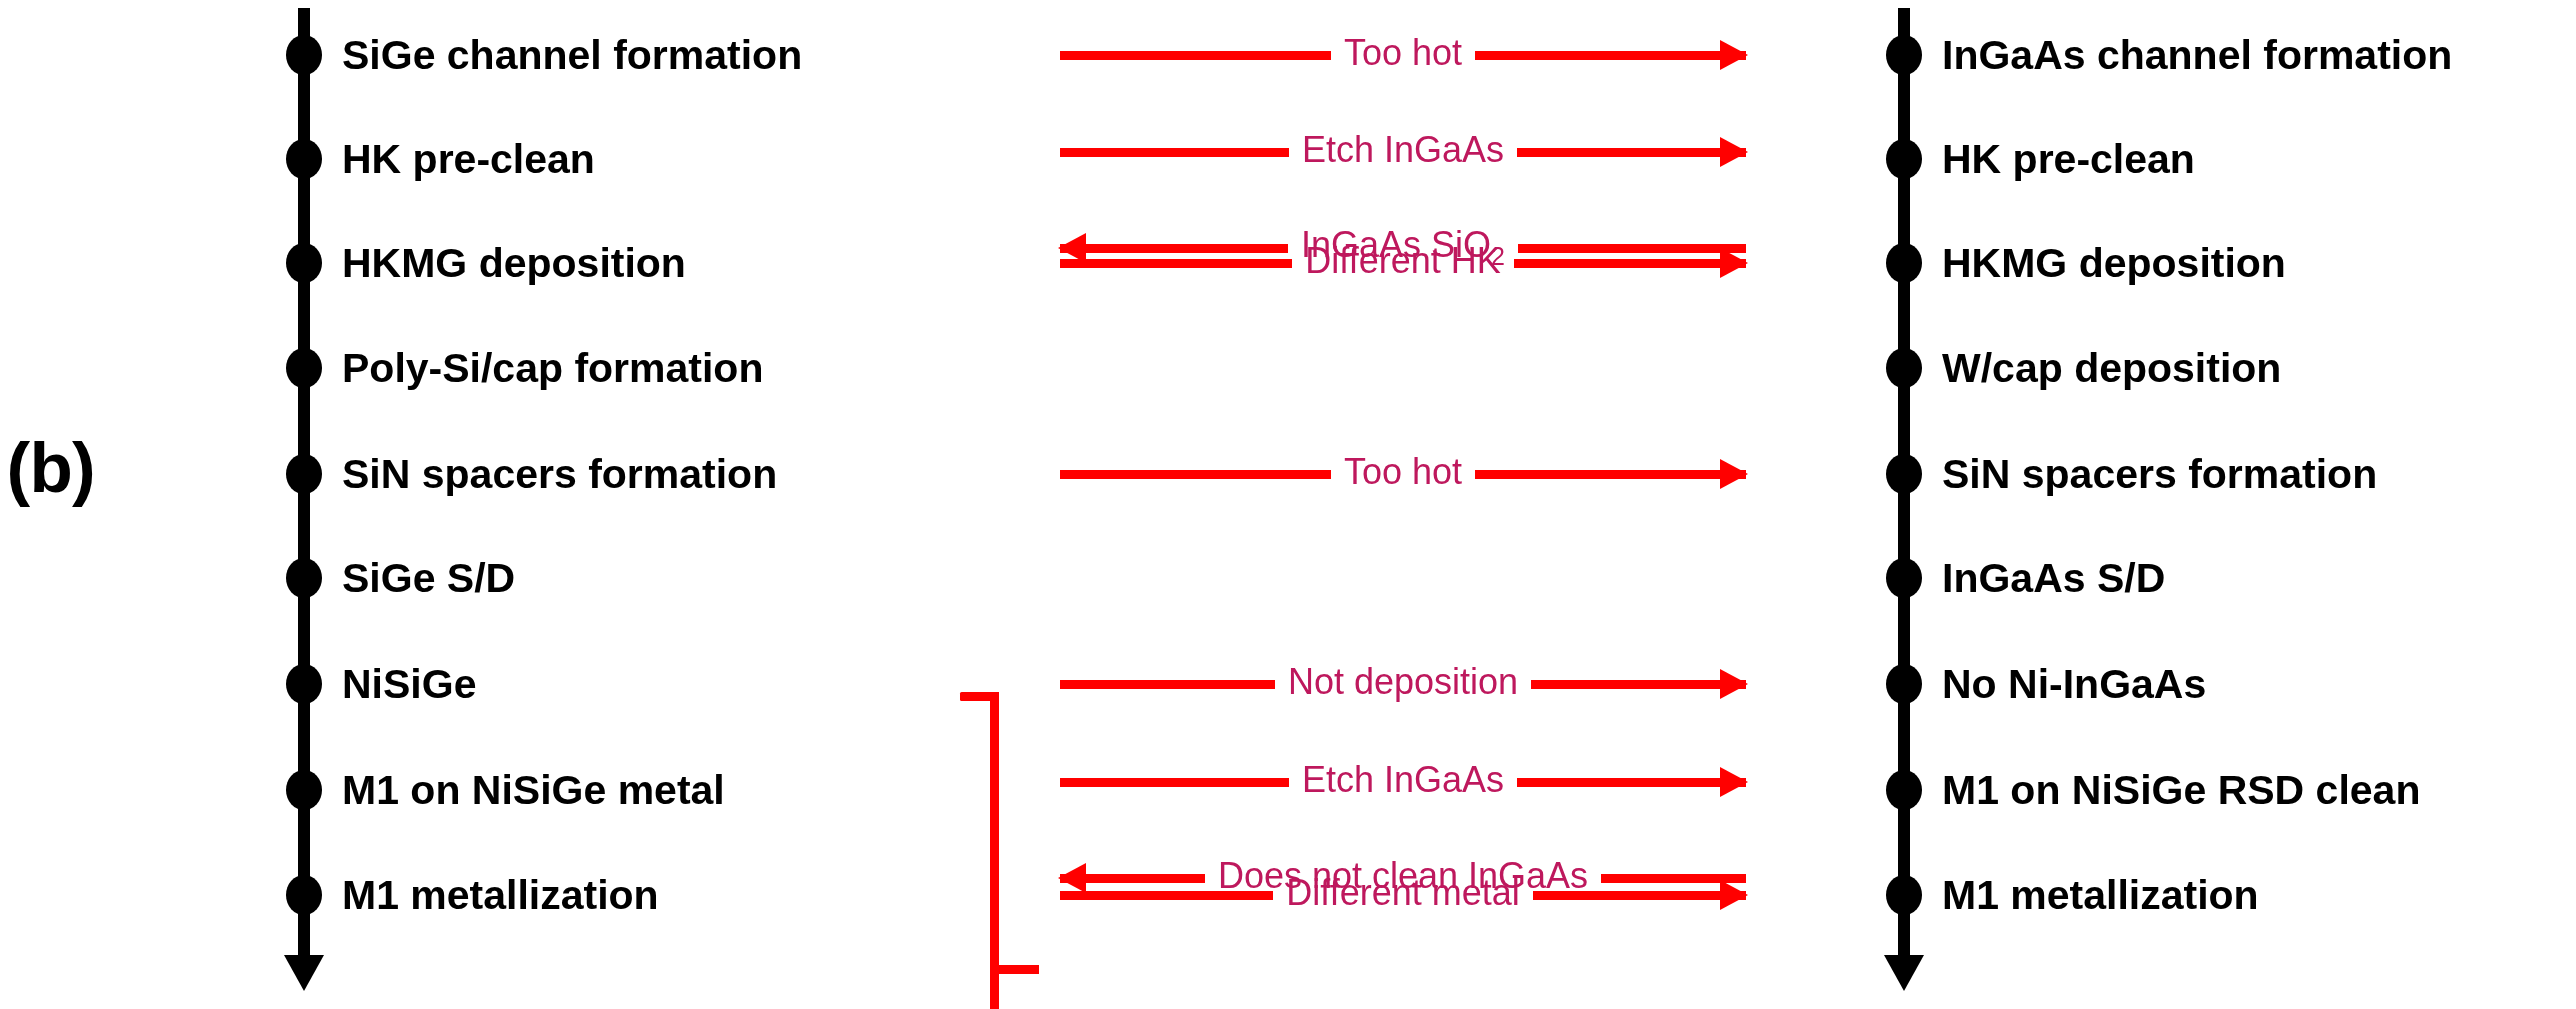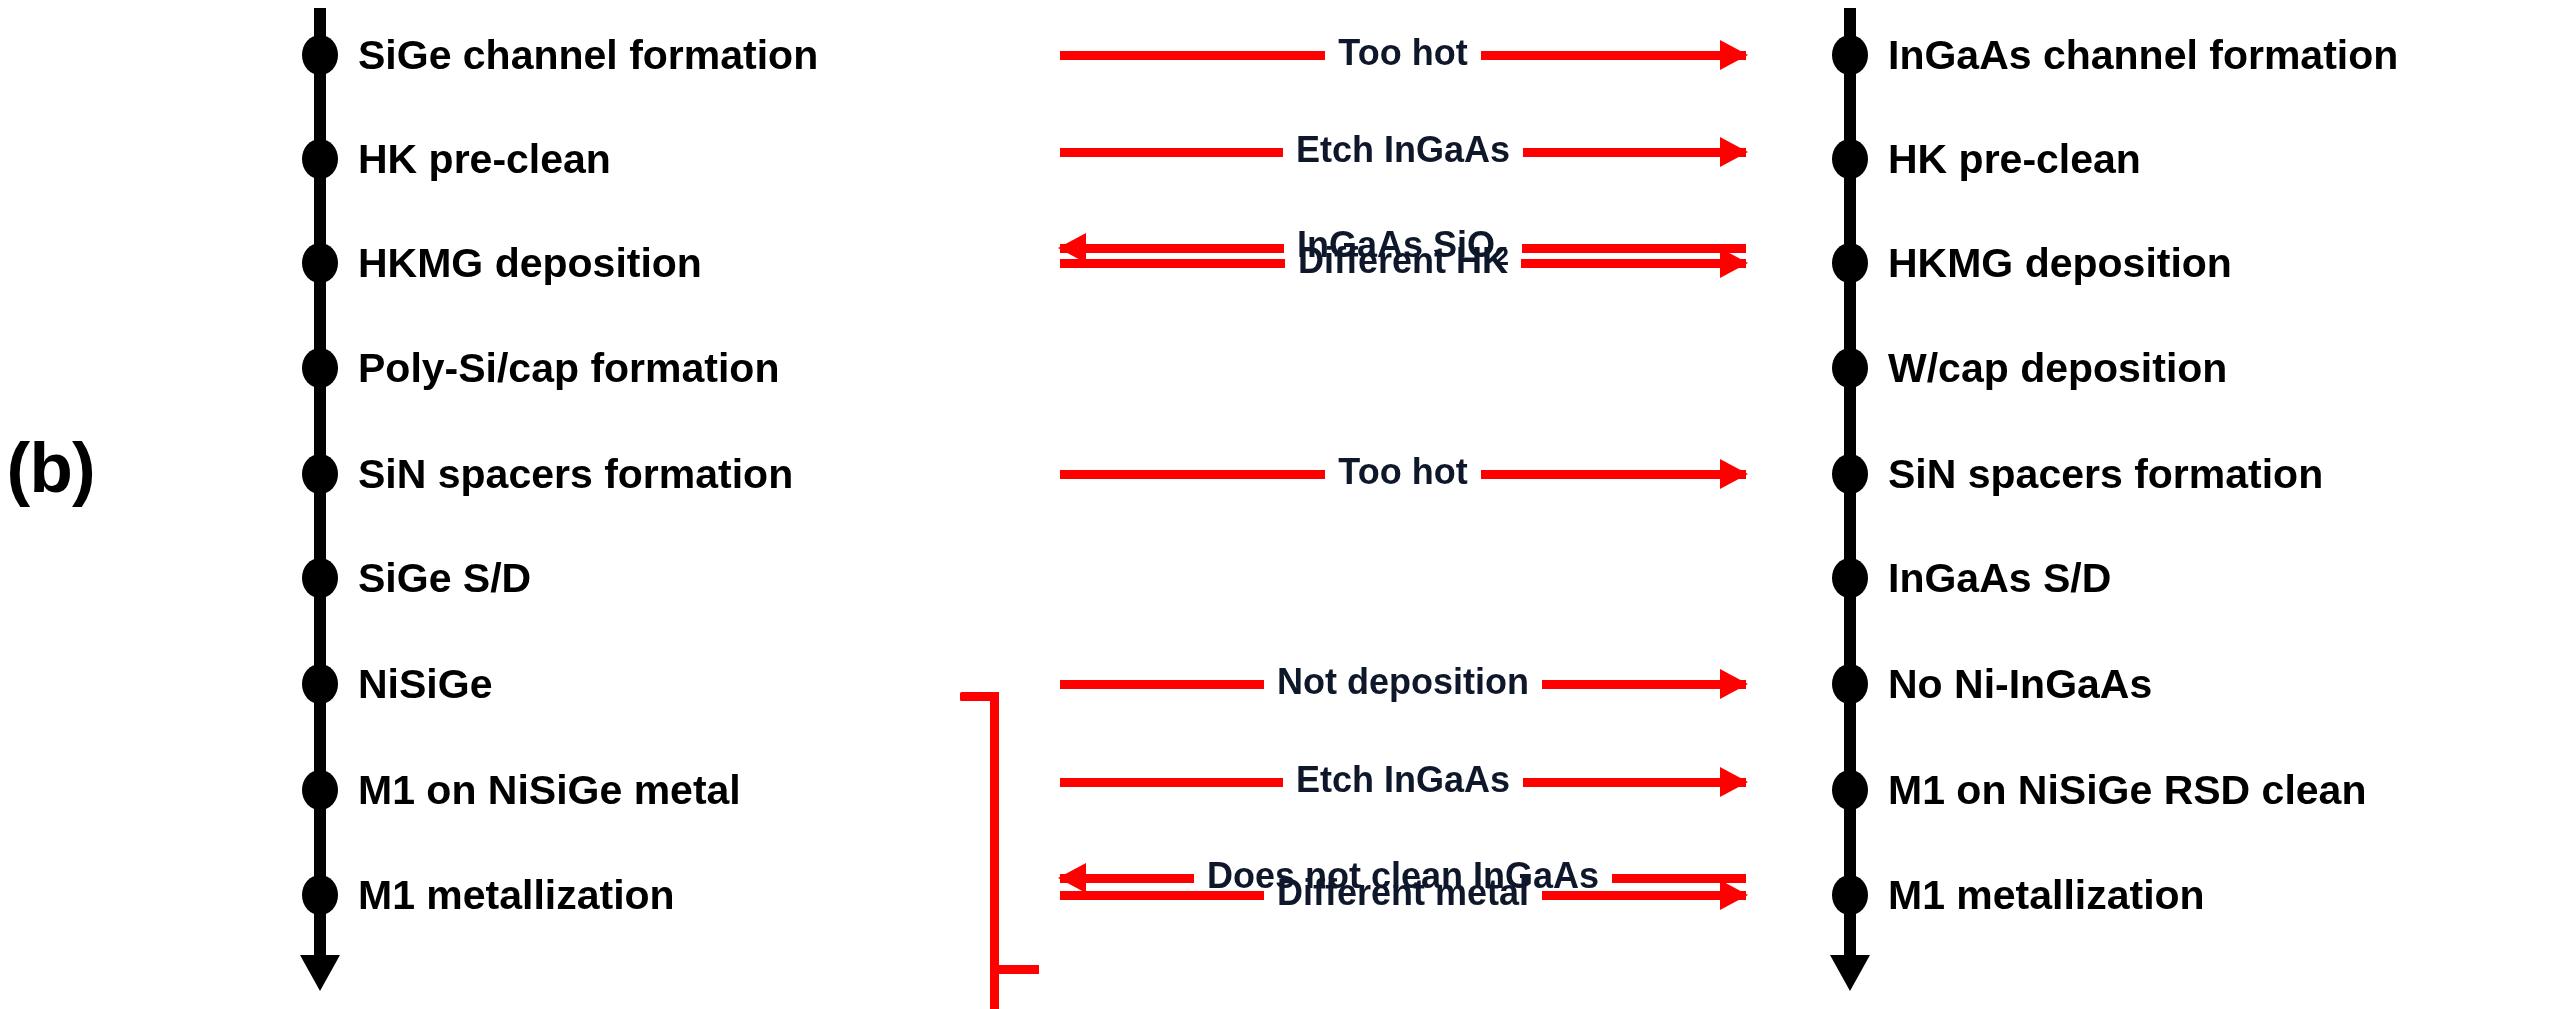--- a/index.html
+++ b/index.html
@@ -30,22 +30,22 @@
     white-space: nowrap;
   }
 
   
   .flow-col {
     position: absolute;
     top: 0;
     height: 1009px;
     width: 0.8px;
   }
-  .flow-col.left  { left: 320px; }
-  .flow-col.right { left: 1850px; }
+  .flow-col.left  { left: 304px; }
+  .flow-col.right { left: 1904px; }
 
   .axis-line {
     position: absolute;
     left: -5.8px;
     top: 8.2px;
     width: 11.5px;
     height: 951px;
     background: #000000;
   }
   .axis-arrowhead {
@@ -99,22 +99,22 @@
   .link-seg {
     position: relative;
     flex: 1 1 auto;
     height: 9px;
     background: #FF0000;
   }
   .link-label {
     flex: 0 0 auto;
     padding: 0 13px;
     font-size: 36px;
-    font-weight: bold;
-    color: #0f172a;
+    font-weight: normal;
+    color: #be185d;
     white-space: nowrap;
     line-height: 36px;
     position: relative;
     top: -1.6px;
   }
   .link-label sub {
     font-size: 25px;
     vertical-align: baseline;
     position: relative;
     top: 8.2px;

